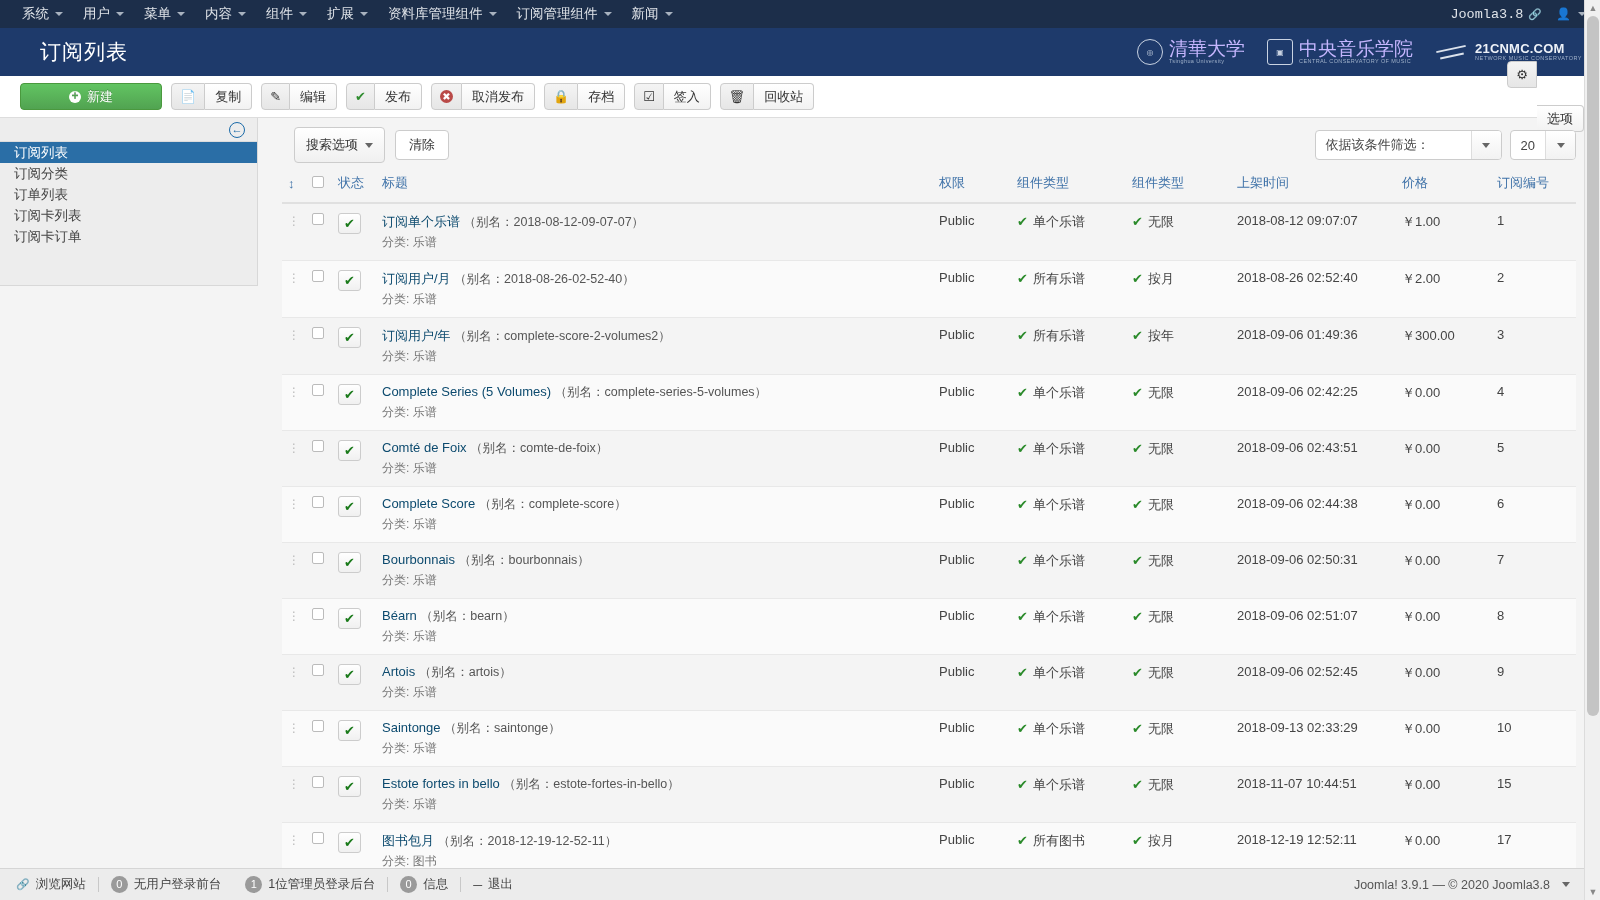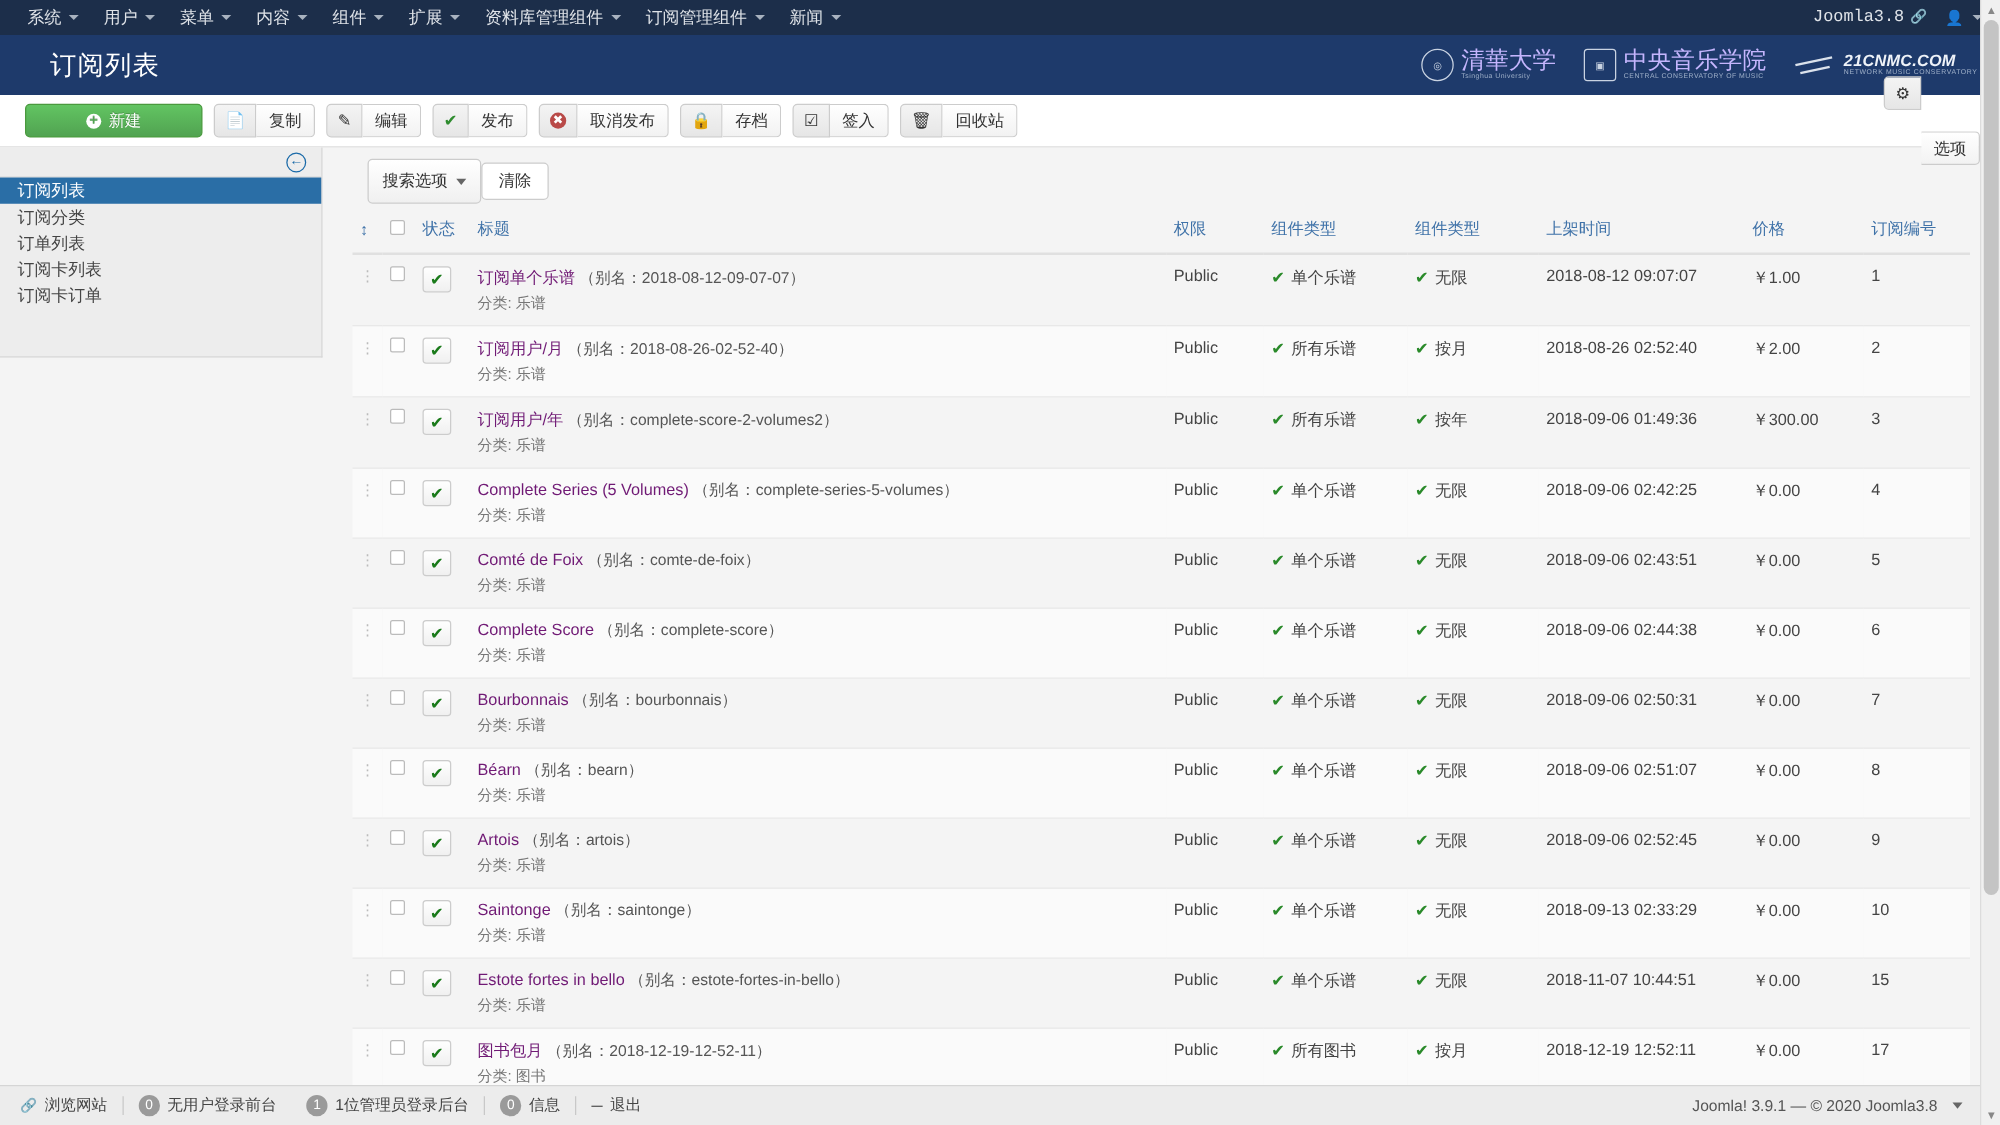--- a/index.html
+++ b/index.html
@@ -73,21 +73,21 @@
   .logo-cn { color: #c4b5fd; font-size: 19px; font-family: "DejaVu Serif", serif; white-space: nowrap; }
   .logo-en { color: #9fb0c9; font-size: 5.5px; letter-spacing: .4px; white-space: nowrap; }
   .logo-swoosh {
     width: 34px; height: 20px; position: relative; overflow: hidden;
   }
   .logo-swoosh:before, .logo-swoosh:after {
     content: ""; position: absolute; background: #dbe2ec;
   }
   .logo-swoosh:before { width: 30px; height: 2px; top: 6px; left: 1px; transform: rotate(-12deg); }
   .logo-swoosh:after { width: 24px; height: 2px; top: 13px; left: 5px; transform: rotate(-12deg); }
-  .logo-21 { color: #eef2f8; font-size: 13px; font-weight: bold; letter-spacing: .2px; font-style: italic; }
+  .logo-21 { color: #eef2f8; font-size: 13px; font-weight: bold; letter-spacing: .2px; }
   .logo-21sub { color: #9fb0c9; font-size: 5.5px; letter-spacing: .5px; }
 
   
   .toolbar {
     height: 42px;
     background: #fff;
     border-bottom: 1px solid #ddd;
     display: flex; align-items: center;
     padding: 0 16px 0 20px;
     gap: 9px;
@@ -196,21 +196,21 @@
   .sel-btn {
     height: 36px; border: 1px solid #ccc; border-radius: 4px;
     background-image: linear-gradient(to bottom, #fff, #f0f0f0);
     display: flex; align-items: center; gap: 7px; padding: 0 11px;
     font-size: 13px; cursor: pointer; margin-left: 12px;
   }
   .clear-btn {
     height: 30px; border: 1px solid #ccc; border-radius: 4px;
     background: #fff;
     display: flex; align-items: center; padding: 0 13px;
-    font-size: 13px; cursor: pointer; 
+    font-size: 13px; cursor: pointer; margin-left: 10px;
   }
   .filter-right { position: absolute; right: 0; display: flex; align-items: center; gap: 8px; }
   .combo {
     height: 30px; border: 1px solid #ccc; border-radius: 4px; background: #fff;
     display: flex; align-items: center; cursor: pointer;
   }
   .combo .val { padding: 0 10px; font-size: 13px; color: #444; white-space: nowrap; }
   .combo.wide .val { width: 155px; }
   .combo .arrowcell {
     width: 30px; height: 28px; border-left: 1px solid #ddd;
@@ -241,21 +241,21 @@
     width: 12px; height: 12px; border: 1px solid #bbb; background: #fff;
     border-radius: 2px; display: inline-block; cursor: pointer;
   }
   .statebtn {
     width: 23px; height: 21px;
     border: 1px solid #ccc; border-radius: 3px;
     background-image: linear-gradient(to bottom, #fff, #f0f0f0);
     display: inline-flex; align-items: center; justify-content: center;
     color: #1a7a1a; font-size: 13px; cursor: pointer;
   }
-  .title-link { color: #701a75; text-decoration: none; cursor: pointer; }
+  .title-link { color: #0c4a6e; text-decoration: none; cursor: pointer; }
   .alias { color: #555; font-size: 12.5px; }
   .cat { color: #777; font-size: 12px; margin-top: 3px; }
   .chk-cell { white-space: nowrap; color: #444; }
   .chk-cell .ck { color: #2a8a2a; margin-right: 5px; }
   .num { color: #444; }
 
   
   .statusbar {
     position: absolute; left: 0; bottom: 0;
     width: 1584px; height: 32px;
@@ -464,20 +464,34 @@
 
   <div class="content">
 
     <div class="filterbar">
       <div class="sel-btn">
         <span>搜索选项</span>
         <span class="caret-dark"></span>
       </div>
       <div class="clear-btn">
         <span>清除</span>
+      </div>
+      <div class="filter-right">
+        <div class="combo wide">
+          <span class="val">依据该条件筛选：</span>
+          <span class="arrowcell">
+              <i class="caret-dark"></i>
+            </span>
+        </div>
+        <div class="combo">
+          <span class="val">20</span>
+          <span class="arrowcell">
+              <i class="caret-dark"></i>
+            </span>
+        </div>
       </div>
     </div>
 
     <table>
       <thead>
         <tr>
           <th style="width:18px">
             <span class="ico">↕</span>
           </th>
           <th style="width:26px">

